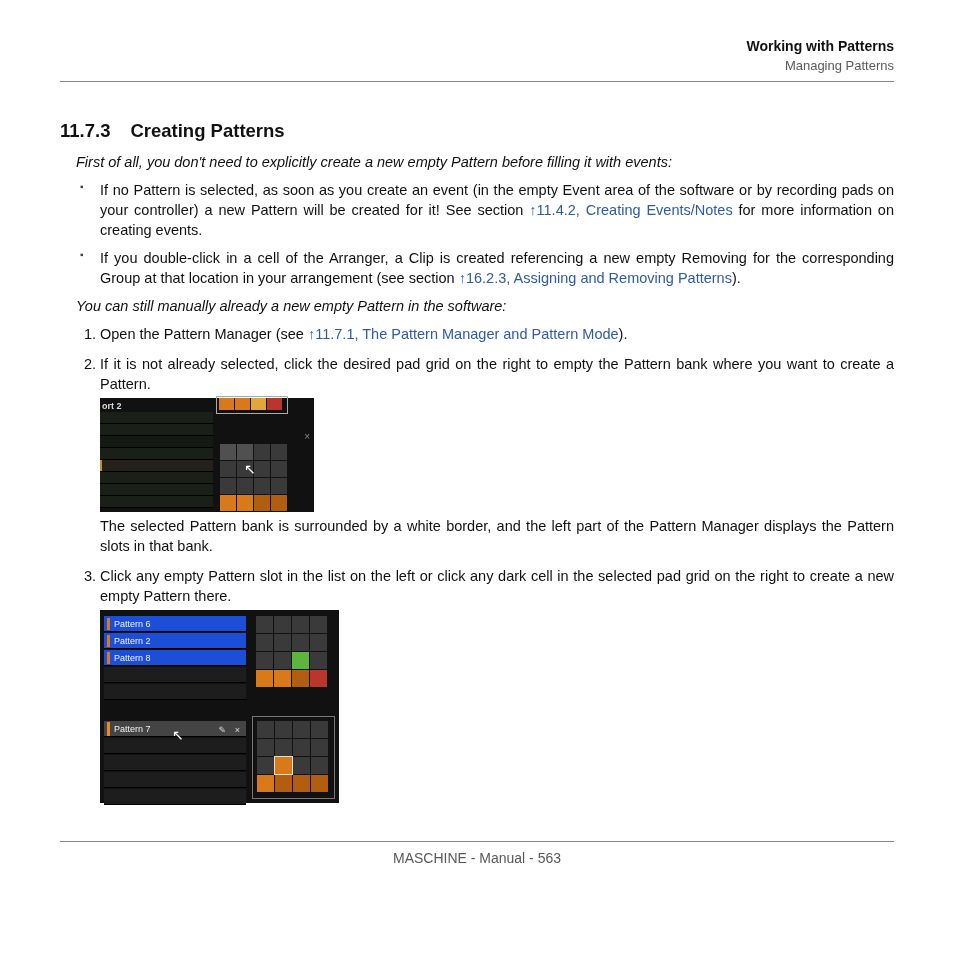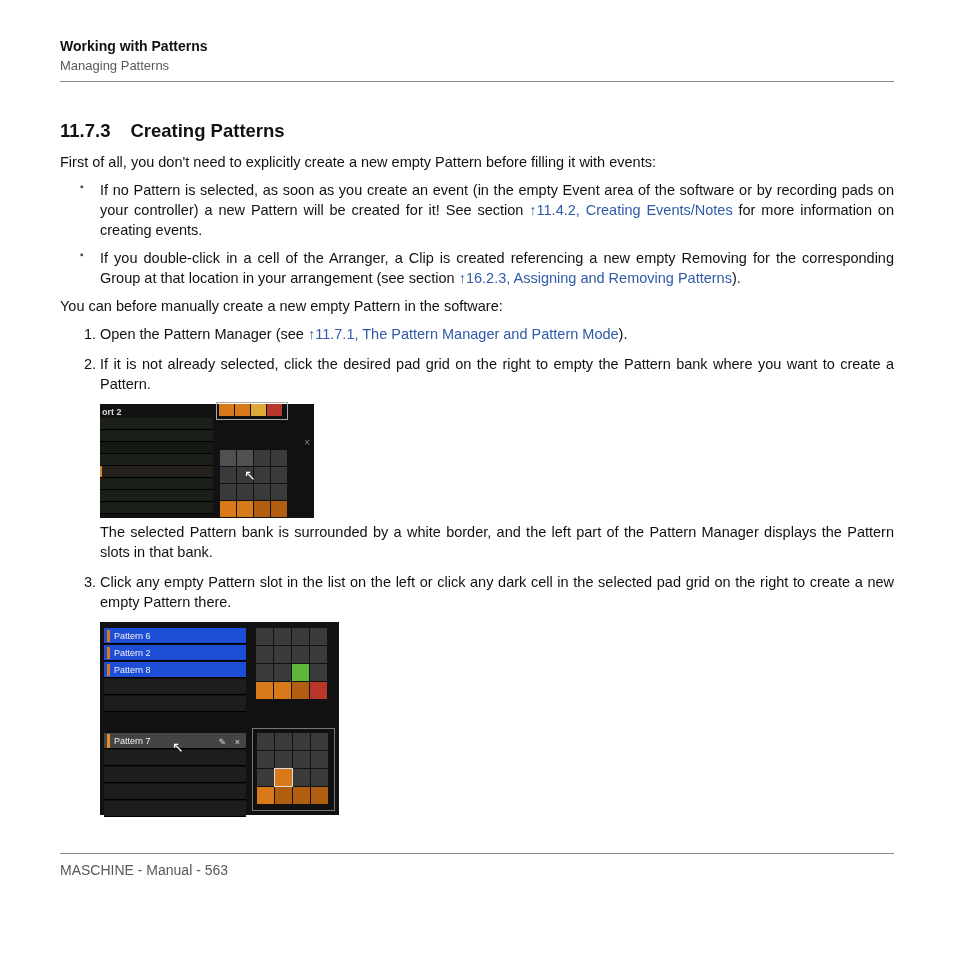--- a/index.html
+++ b/index.html
@@ -10,21 +10,21 @@
     color: #111;
     background: #fff;
     width: 954px;
   }
   .page {
     padding: 38px 60px 30px 60px;
     box-sizing: border-box;
     width: 954px;
   }
   .header-right {
-    text-align: left;
+    text-align: right;
     margin-bottom: 6px;
   }
   .header-title {
     font-weight: bold;
     font-size: 14px;
   }
   .header-sub {
     font-size: 13px;
     color: #595959;
     margin-top: 4px;
@@ -40,22 +40,23 @@
     margin: 38px 0 8px 0;
   }
   h2.section {
     font-size: 18.5px;
     font-weight: bold;
     font-family: Arial, Helvetica, sans-serif;
     margin: 0 0 10px 0;
   }
   h2.section .num { margin-right: 20px; }
   p {
-    margin: 8px 0;
+    margin: 8px 16px;
     line-height: 1.38;
+    font-style: italic;
   }
   .body-text {
     text-align: justify;
   }
   ul.bullets {
     list-style: none;
     padding-left: 40px;
     margin: 8px 0;
   }
   ul.bullets li {
@@ -79,30 +80,30 @@
   ol.steps li {
     margin-bottom: 10px;
     line-height: 1.38;
     text-align: justify;
   }
   ol.steps li .step-text { display: block; }
   .link {
     color: #2e5aa8;
   }
   .footer-right {
-    text-align: left;
+    text-align: center;
     font-size: 14px;
     color: #595959;
   }
 
   
   .fig {
     background: #111;
     display: inline-block;
-    margin-top: 10px;
+    margin-top: 4px;
     user-select: none;
     position: relative;
     vertical-align: top;
   }
   .fig.small { width: 214px; height: 114px; }
   .fig.large { width: 239px; height: 193px; }
 
   
   .cell {
     position: absolute;
@@ -205,21 +206,21 @@
 
   <ul class="bullets">
     <li>
       <span>If no Pattern is selected, as soon as you create an event (in the empty Event area of the software or by recording pads on your controller) a new Pattern will be created for it! See section </span><span class="link">↑11.4.2, Creating Events/Notes</span><span> for more information on creating events.</span>
     </li>
     <li>
       <span>If you double-click in a cell of the Arranger, a Clip is created referencing a new empty Removing for the corresponding Group at that location in your arrangement (see section </span><span class="link">↑16.2.3, Assigning and Removing Patterns</span><span>).</span>
     </li>
   </ul>
 
-  <p class="body-text">You can before manually create a new empty Pattern in the software:</p>
+  <p class="body-text">You can still manually already a new empty Pattern in the software:</p>
 
   <ol class="steps">
     <li>
       <span>Open the Pattern Manager (see </span><span class="link">↑11.7.1, The Pattern Manager and Pattern Mode</span><span>).</span>
     </li>
     <li>
       <span class="step-text">If it is not already selected, click the desired pad grid on the right to empty the Pattern bank where you want to create a Pattern.</span>
 
       
       <div class="fig small">

